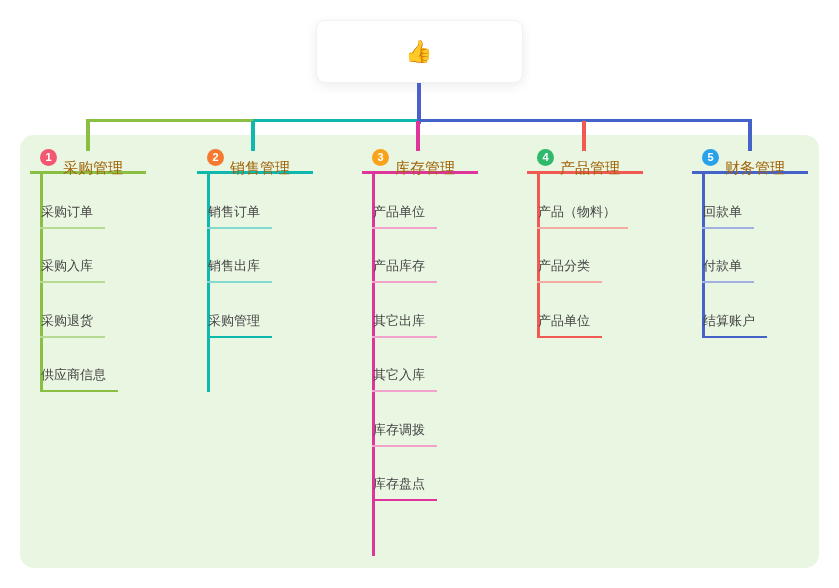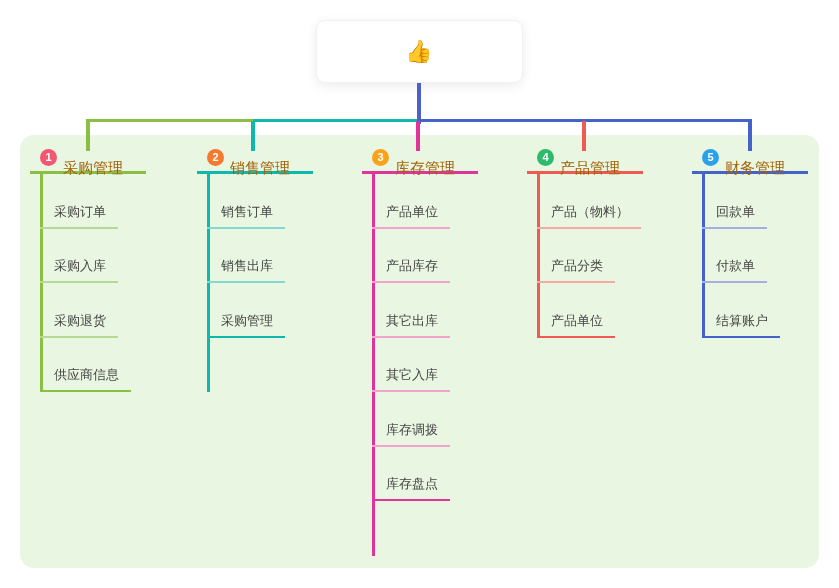--- a/index.html
+++ b/index.html
@@ -40,21 +40,21 @@
                   border-bottom:3px solid var(--main); cursor:pointer; }
   .badge { flex:0 0 auto; width:17px; height:17px; border-radius:50%;
            background:var(--badge); color:#ffffff; font-size:11px; font-weight:700;
            display:flex; align-items:center; justify-content:center; line-height:1; }
   .branch-label { font-size:15px; font-weight:400; color:#a16207; white-space:nowrap;margin-top:22px; }
 
   .trunk { position:absolute; left:10px; top:27px; width:2.5px; background:var(--main); }
 
   .children { position:absolute; left:10px; top:27px; }
   .child { height:54.5px; display:flex; align-items:flex-end; width:max-content;
-           padding:0 12px 6px 14px; border-bottom:2px solid var(--tint); cursor:pointer; }
+           padding:0 12px 6px 1px; border-bottom:2px solid var(--tint); cursor:pointer; }
   .child:last-child { border-bottom-color:var(--main);text-align:center; }
   .child span { font-size:13px; color:#454545; white-space:nowrap; }
 </style>
 </head>
 <body>
 
 <div class="stage">
 
   <div class="panel" style="background: rgb(233, 246, 226);"></div>
 

